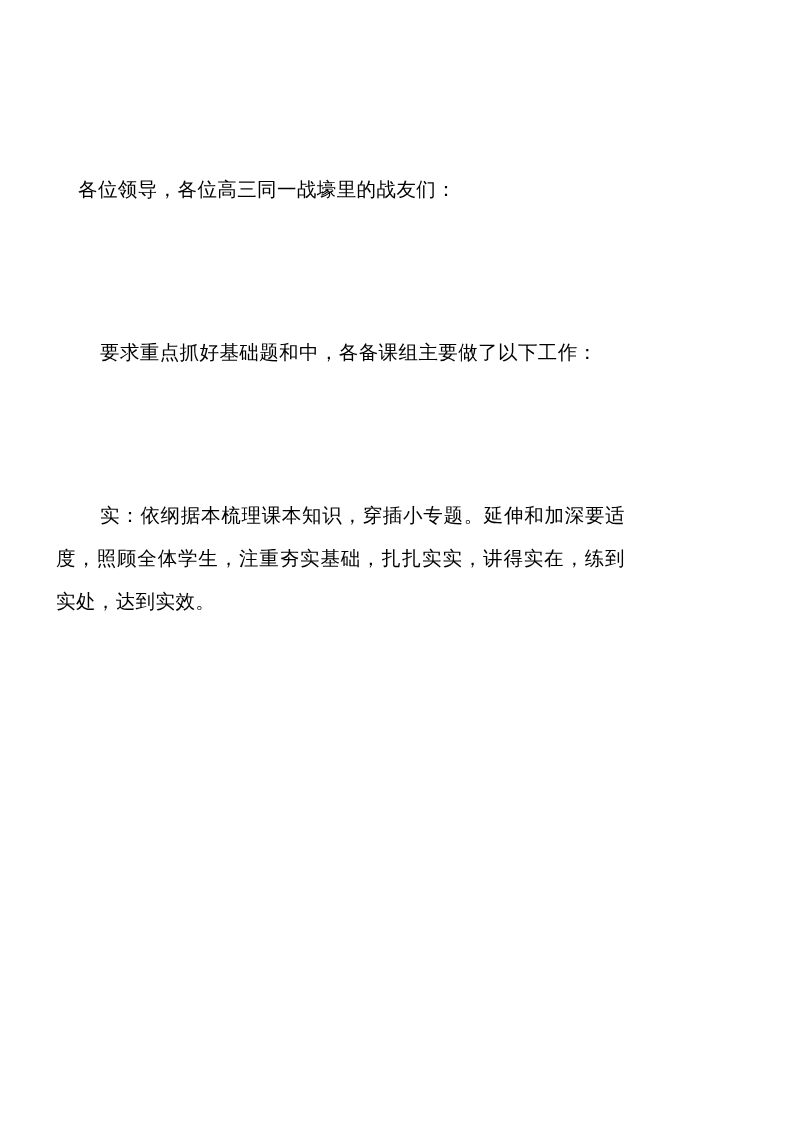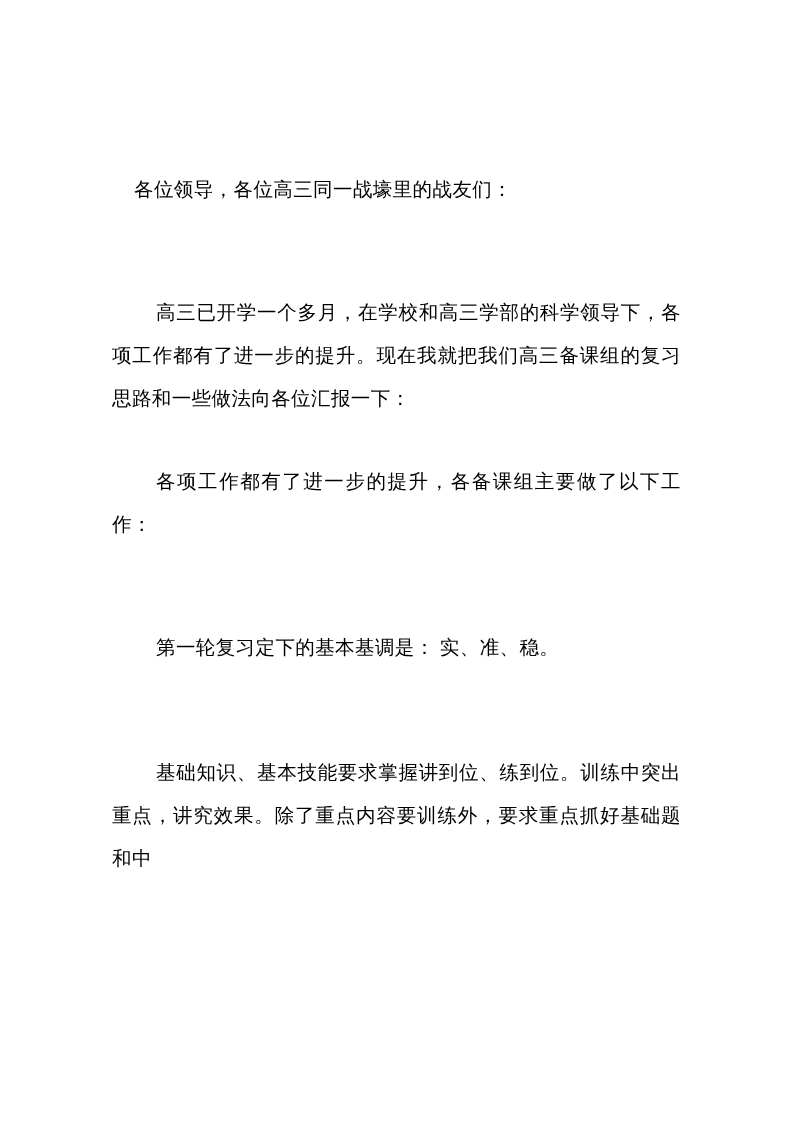--- a/index.html
+++ b/index.html
@@ -15,21 +15,21 @@
     position: relative;
     overflow: hidden;
   }
   .page {
     position: absolute;
     left: 0;
     top: 0;
     width: 793px;
     height: 1122px;
     box-sizing: border-box;
-    padding: 168px 112px 40px 112px;
+    padding: 168px 112px 40px 56px;
   }
   .doc-body {
     width: 569px;
   }
   p.para {
     margin: 0 0 0 0;
     font-size: 19.5px;
     line-height: 43px;
     text-align: justify;
     text-justify: inter-ideograph;
@@ -49,29 +49,27 @@
 <body>
 
 <div class="page">
   <div class="doc-body">
 
     <p class="para indent1">各位领导，各位高三同一战壕里的战友们：</p>
     <div class="spacer-sm"></div>
 
     <div class="spacer-sm"></div>
 
-    <p class="para indent2">高三已开学一个多月，在学校和高三学部的科学领导下，各项工作都有了进一步的提升。现在我就把我们高三备课组的复习思路和一些做法向各位汇报一下：</p>
     <div class="spacer-sm"></div>
 
-    <p class="para indent2">各项工作都有了进一步的提升，各备课组主要做了以下工作：</p>
+    <p class="para indent2">要求重点抓好基础题和中，各备课组主要做了以下工作：</p>
     <div class="spacer-sm"></div>
 
     <div class="spacer-sm"></div>
 
-    <p class="para indent2">第一轮复习定下的基本基调是： 实、准、稳。</p>
     <div class="spacer-sm"></div>
 
+    <p class="para indent2">实：依纲据本梳理课本知识，穿插小专题。延伸和加深要适度，照顾全体学生，注重夯实基础，扎扎实实，讲得实在，练到实处，达到实效。</p>
     <div class="spacer-md"></div>
 
-    <p class="para indent2">基础知识、基本技能要求掌握讲到位、练到位。训练中突出重点，讲究效果。除了重点内容要训练外，要求重点抓好基础题和中</p>
 
   </div>
 </div>
 
 </body></html>

